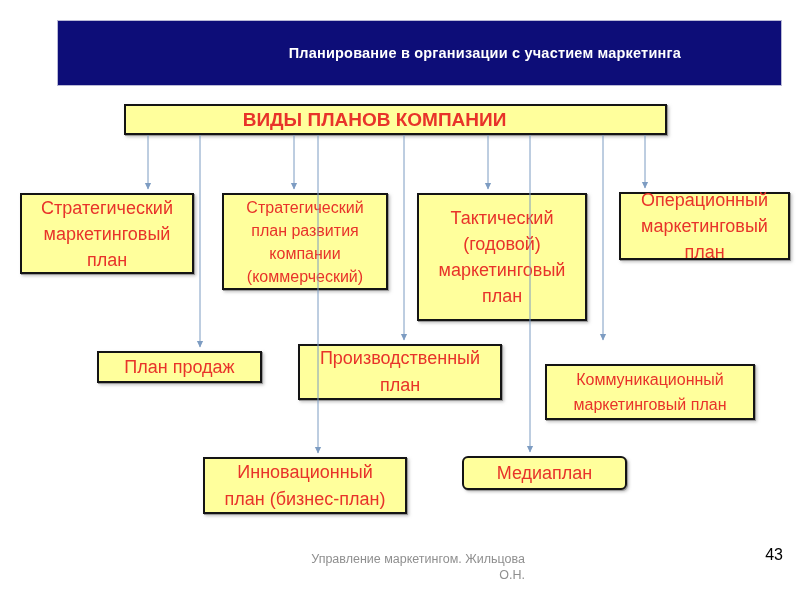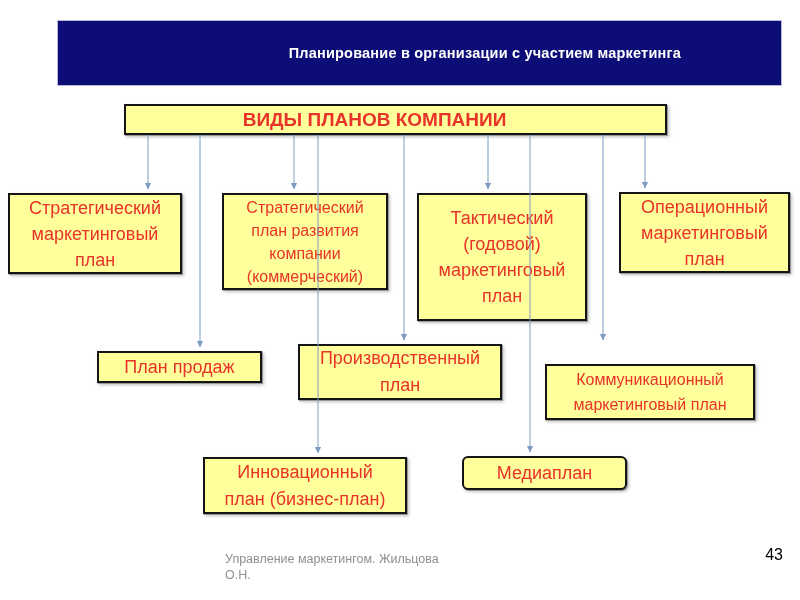--- a/index.html
+++ b/index.html
@@ -21,36 +21,36 @@
     position:absolute;background:#ffff9c;border:2px solid #141414;
     box-shadow:1px 1px 0 #9a9a9a,2px 2px 3px rgba(140,140,140,.55);
     display:flex;align-items:center;justify-content:center;
     text-align:center;color:#e8332a;box-sizing:border-box;
     white-space:pre-line;z-index:1;
   }
   .root-node{
     left:124px;top:104px;width:543px;height:31px;
     font-weight:bold;font-size:19px;padding-right:42px;
   }
-  .n-strategic   {left:8px;  top:193px; width:174px; height:81px;  font-size:18px; line-height:26px;}
+  .n-strategic   {left:20px;  top:193px; width:174px; height:81px;  font-size:18px; line-height:26px;}
   .n-development {left:222px; top:193px; width:166px; height:97px;  font-size:16px; line-height:23px;}
   .n-tactical    {left:417px; top:193px; width:170px; height:128px; font-size:18px; line-height:26px;}
-  .n-operational {left:619px; top:192px; width:171px; height:81px;  font-size:18px; line-height:26px;}
+  .n-operational {left:619px; top:192px; width:171px; height:68px;  font-size:18px; line-height:26px;}
   .n-sales       {left:97px;  top:351px; width:165px; height:32px;  font-size:18px;}
   .n-production  {left:298px; top:344px; width:204px; height:56px;  font-size:18px; line-height:27px;}
   .n-communication{left:545px;top:344px; width:210px; height:56px;  font-size:16px; line-height:25px;margin-top:20px;}
   .n-innovation  {left:203px; top:457px; width:204px; height:57px;  font-size:18px; line-height:27px;}
   .n-media       {left:462px; top:456px; width:165px; height:34px;  font-size:18px;border-radius:6px;}
   .connectors{
     position:absolute;left:0;top:0;z-index:2;pointer-events:none;
   }
   .connectors line{stroke:#7d9cc2;stroke-width:1;}
   .footer{
     position:absolute;left:225px;top:551px;width:300px;
-    text-align:left;color:#8f8f8f;font-size:12.5px;line-height:16px;
+    text-align:right;color:#8f8f8f;font-size:12.5px;line-height:16px;
     white-space:pre-line;
   }
   .page-number{
     position:absolute;right:17px;top:546px;color:#000000;font-size:16px;
   }
 </style>
 </head>
 <body>
 
 <div class="banner">

